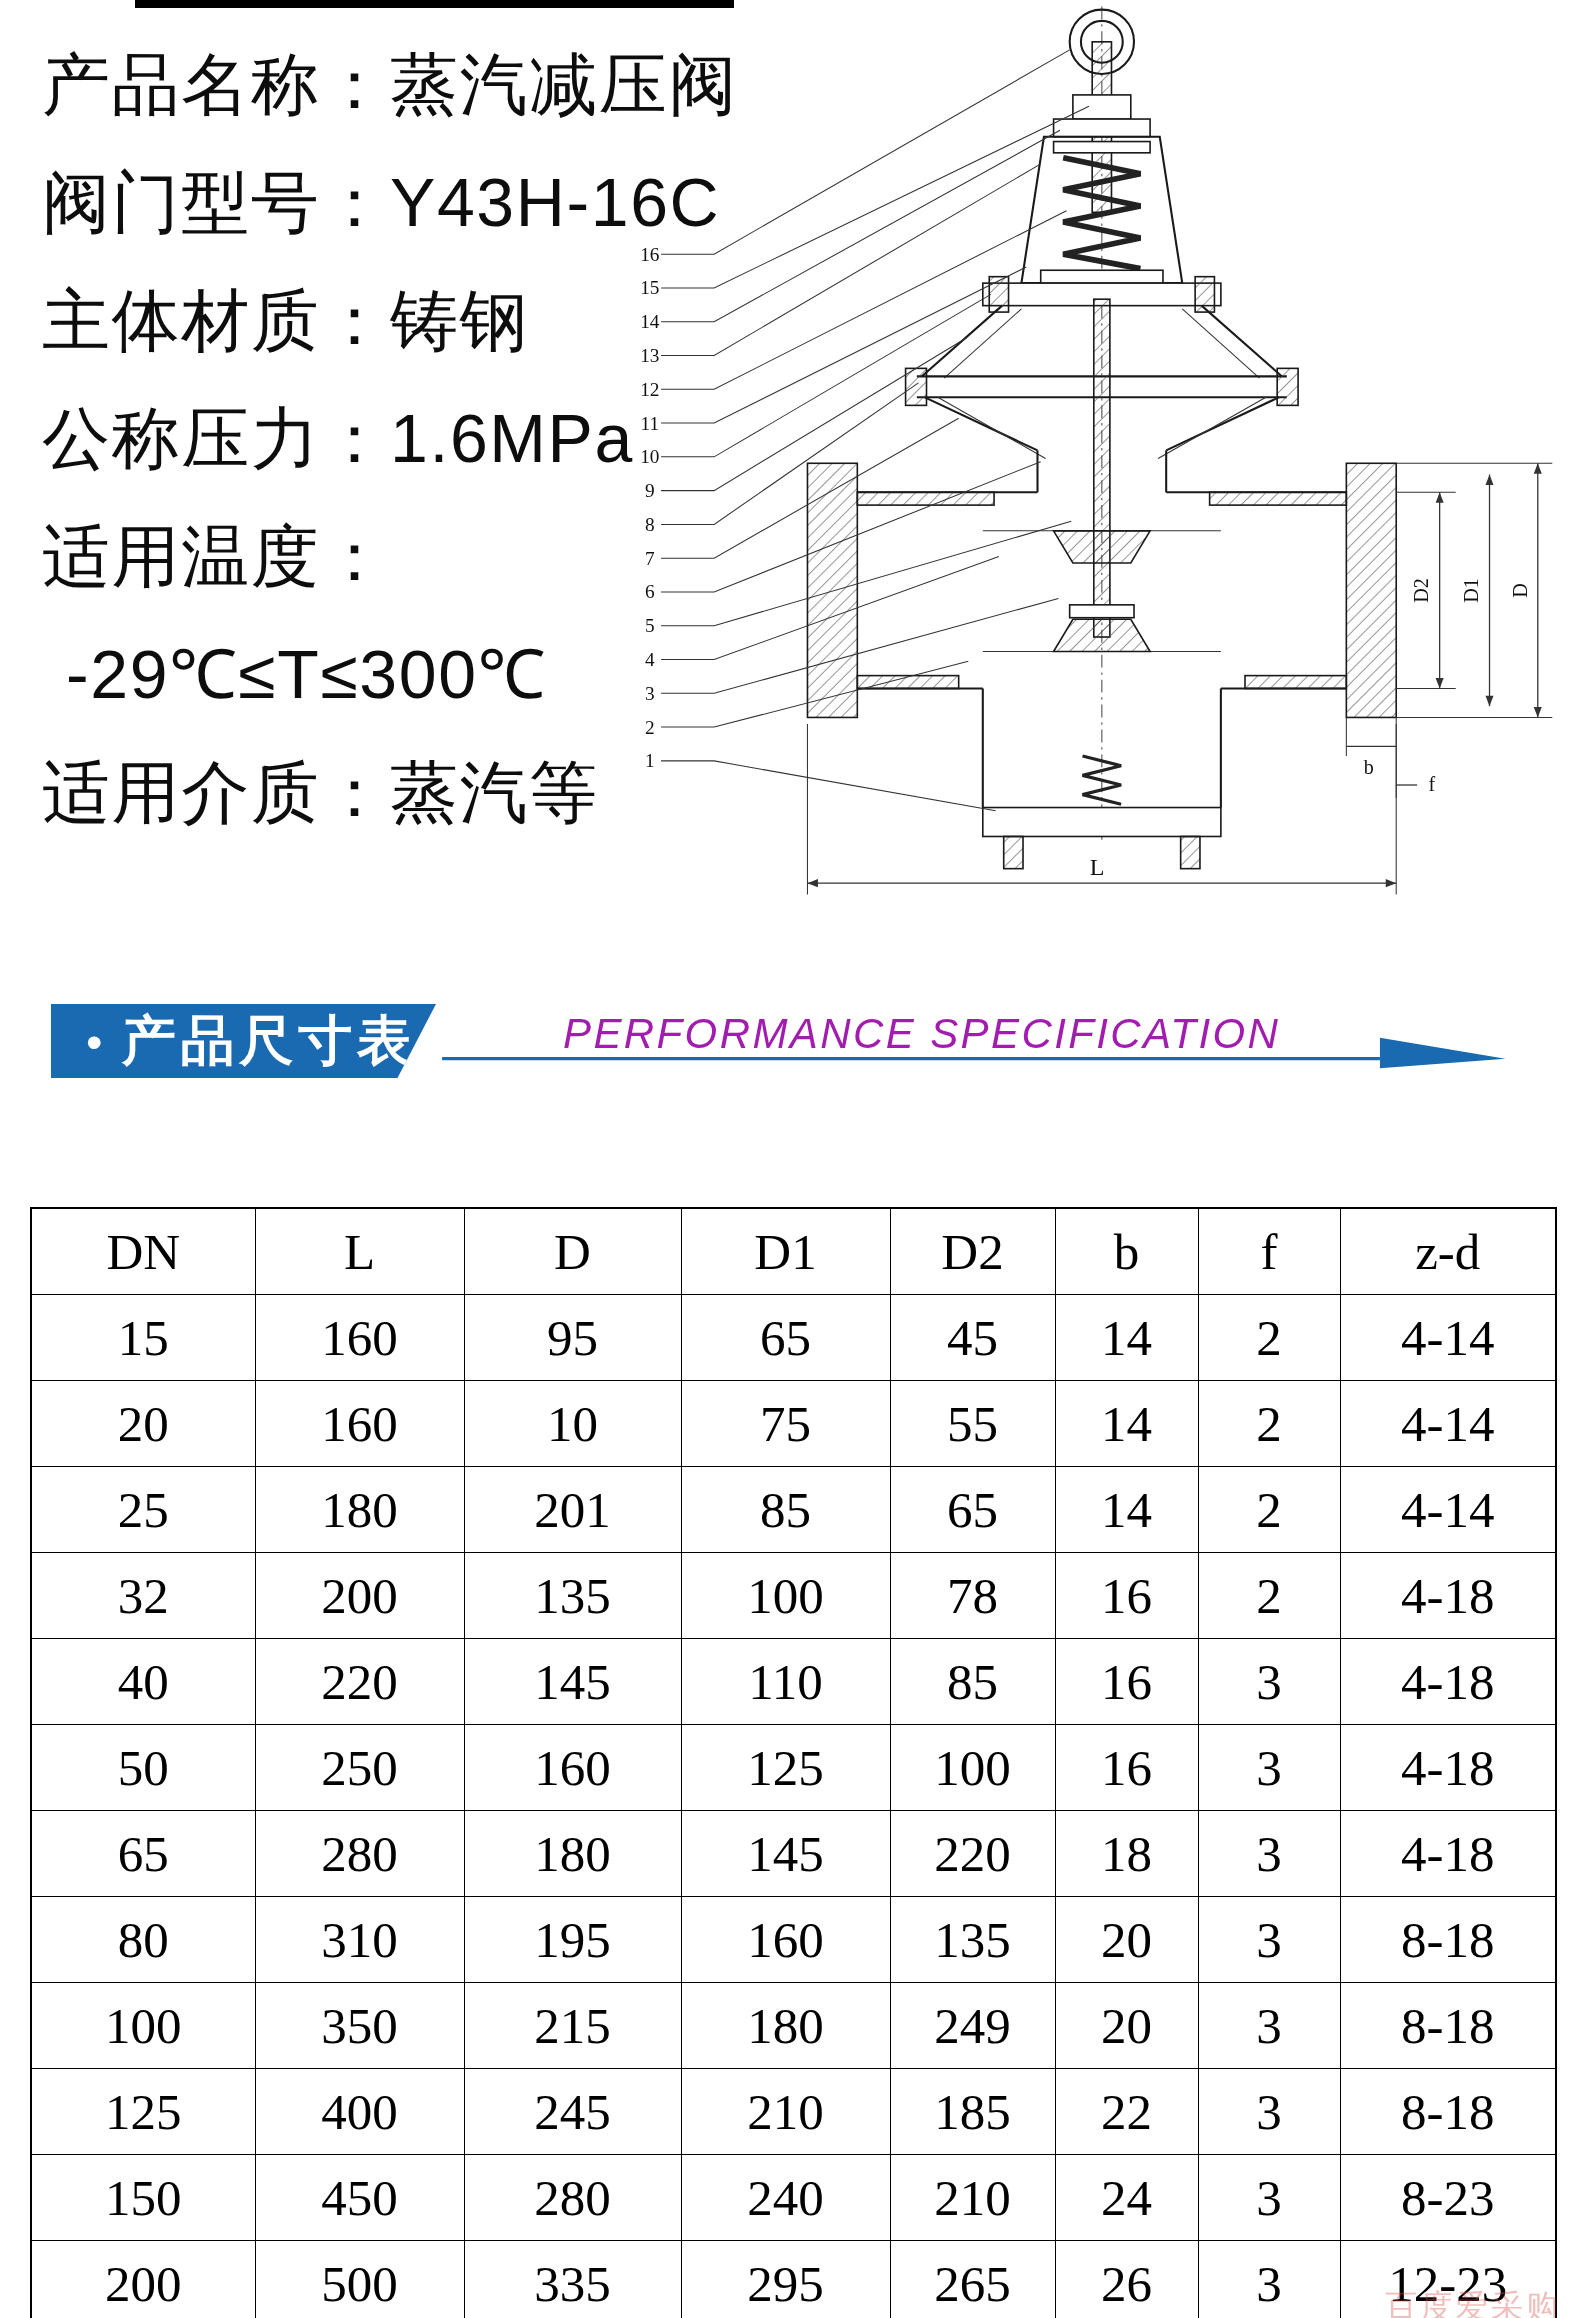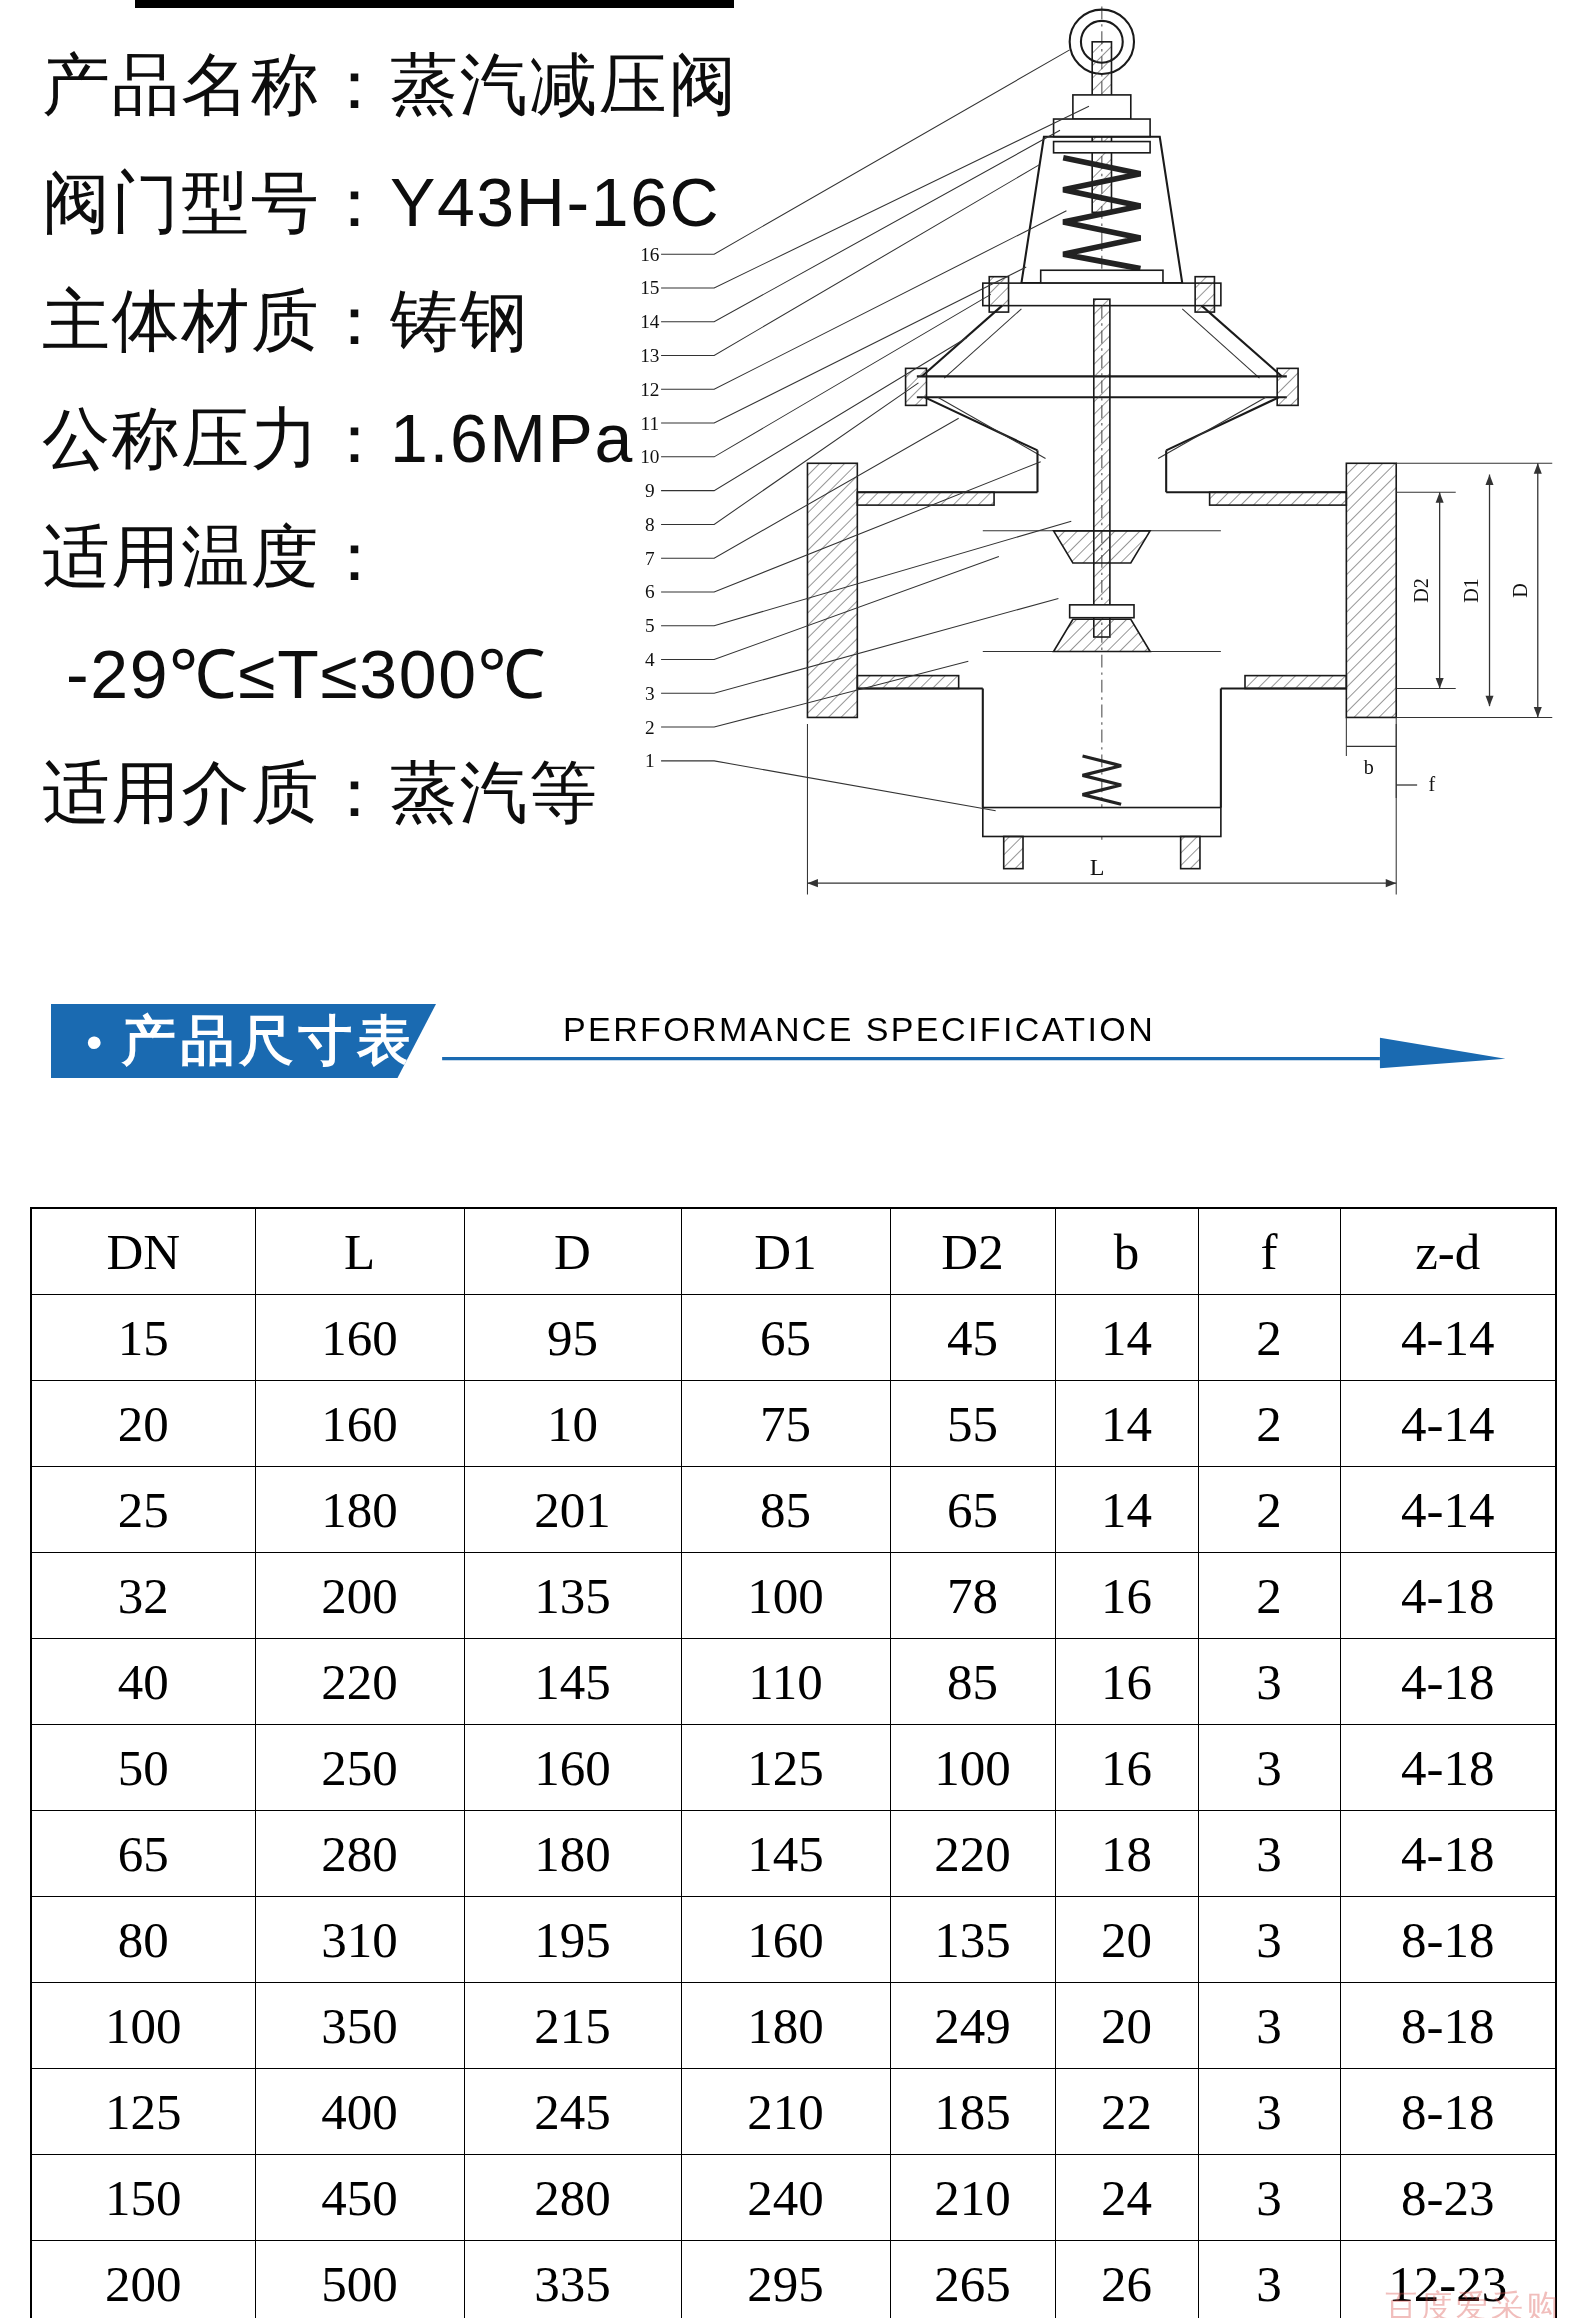--- a/index.html
+++ b/index.html
@@ -36,22 +36,22 @@
   
   .banner { position:absolute; left:0; top:1004px; width:1571px; height:74px; }
   .banner-chip {
     position:absolute; left:51px; top:0; width:385px; height:74px;
     background:#1a6ab1; clip-path:polygon(0 0, 100% 0, 90% 100%, 0 100%);
     display:flex; align-items:center; padding-left:35px; box-sizing:border-box;
   }
   .banner-bullet { color:#fff; font-size:47px; line-height:1; margin-right:19.3px; }
   .banner-title  { color:#fff; font-size:54px; font-weight:600; letter-spacing:4.8px; white-space:nowrap; }
   .banner-subtitle {
-    position:absolute; left:563px; top:6.4px; color:#000000;
-    font-size:34px; font-weight:500; letter-spacing:2.4px; white-space:nowrap;
+    position:absolute; left:563px; top:6.4px; color:#a21caf;
+    font-size:42px; font-weight:500; letter-spacing:2.4px; white-space:nowrap;font-style:italic;
   }
   .banner-arrow { position:absolute; left:418px; top:0; }
 
   
   .spec-table {
     position:absolute; left:30px; top:1207px;
     width:1526px; table-layout:fixed; border-collapse:collapse;
     font-family:"Liberation Serif", serif; font-size:51px; color:#000;
     border:2.4px solid #000;
   }

